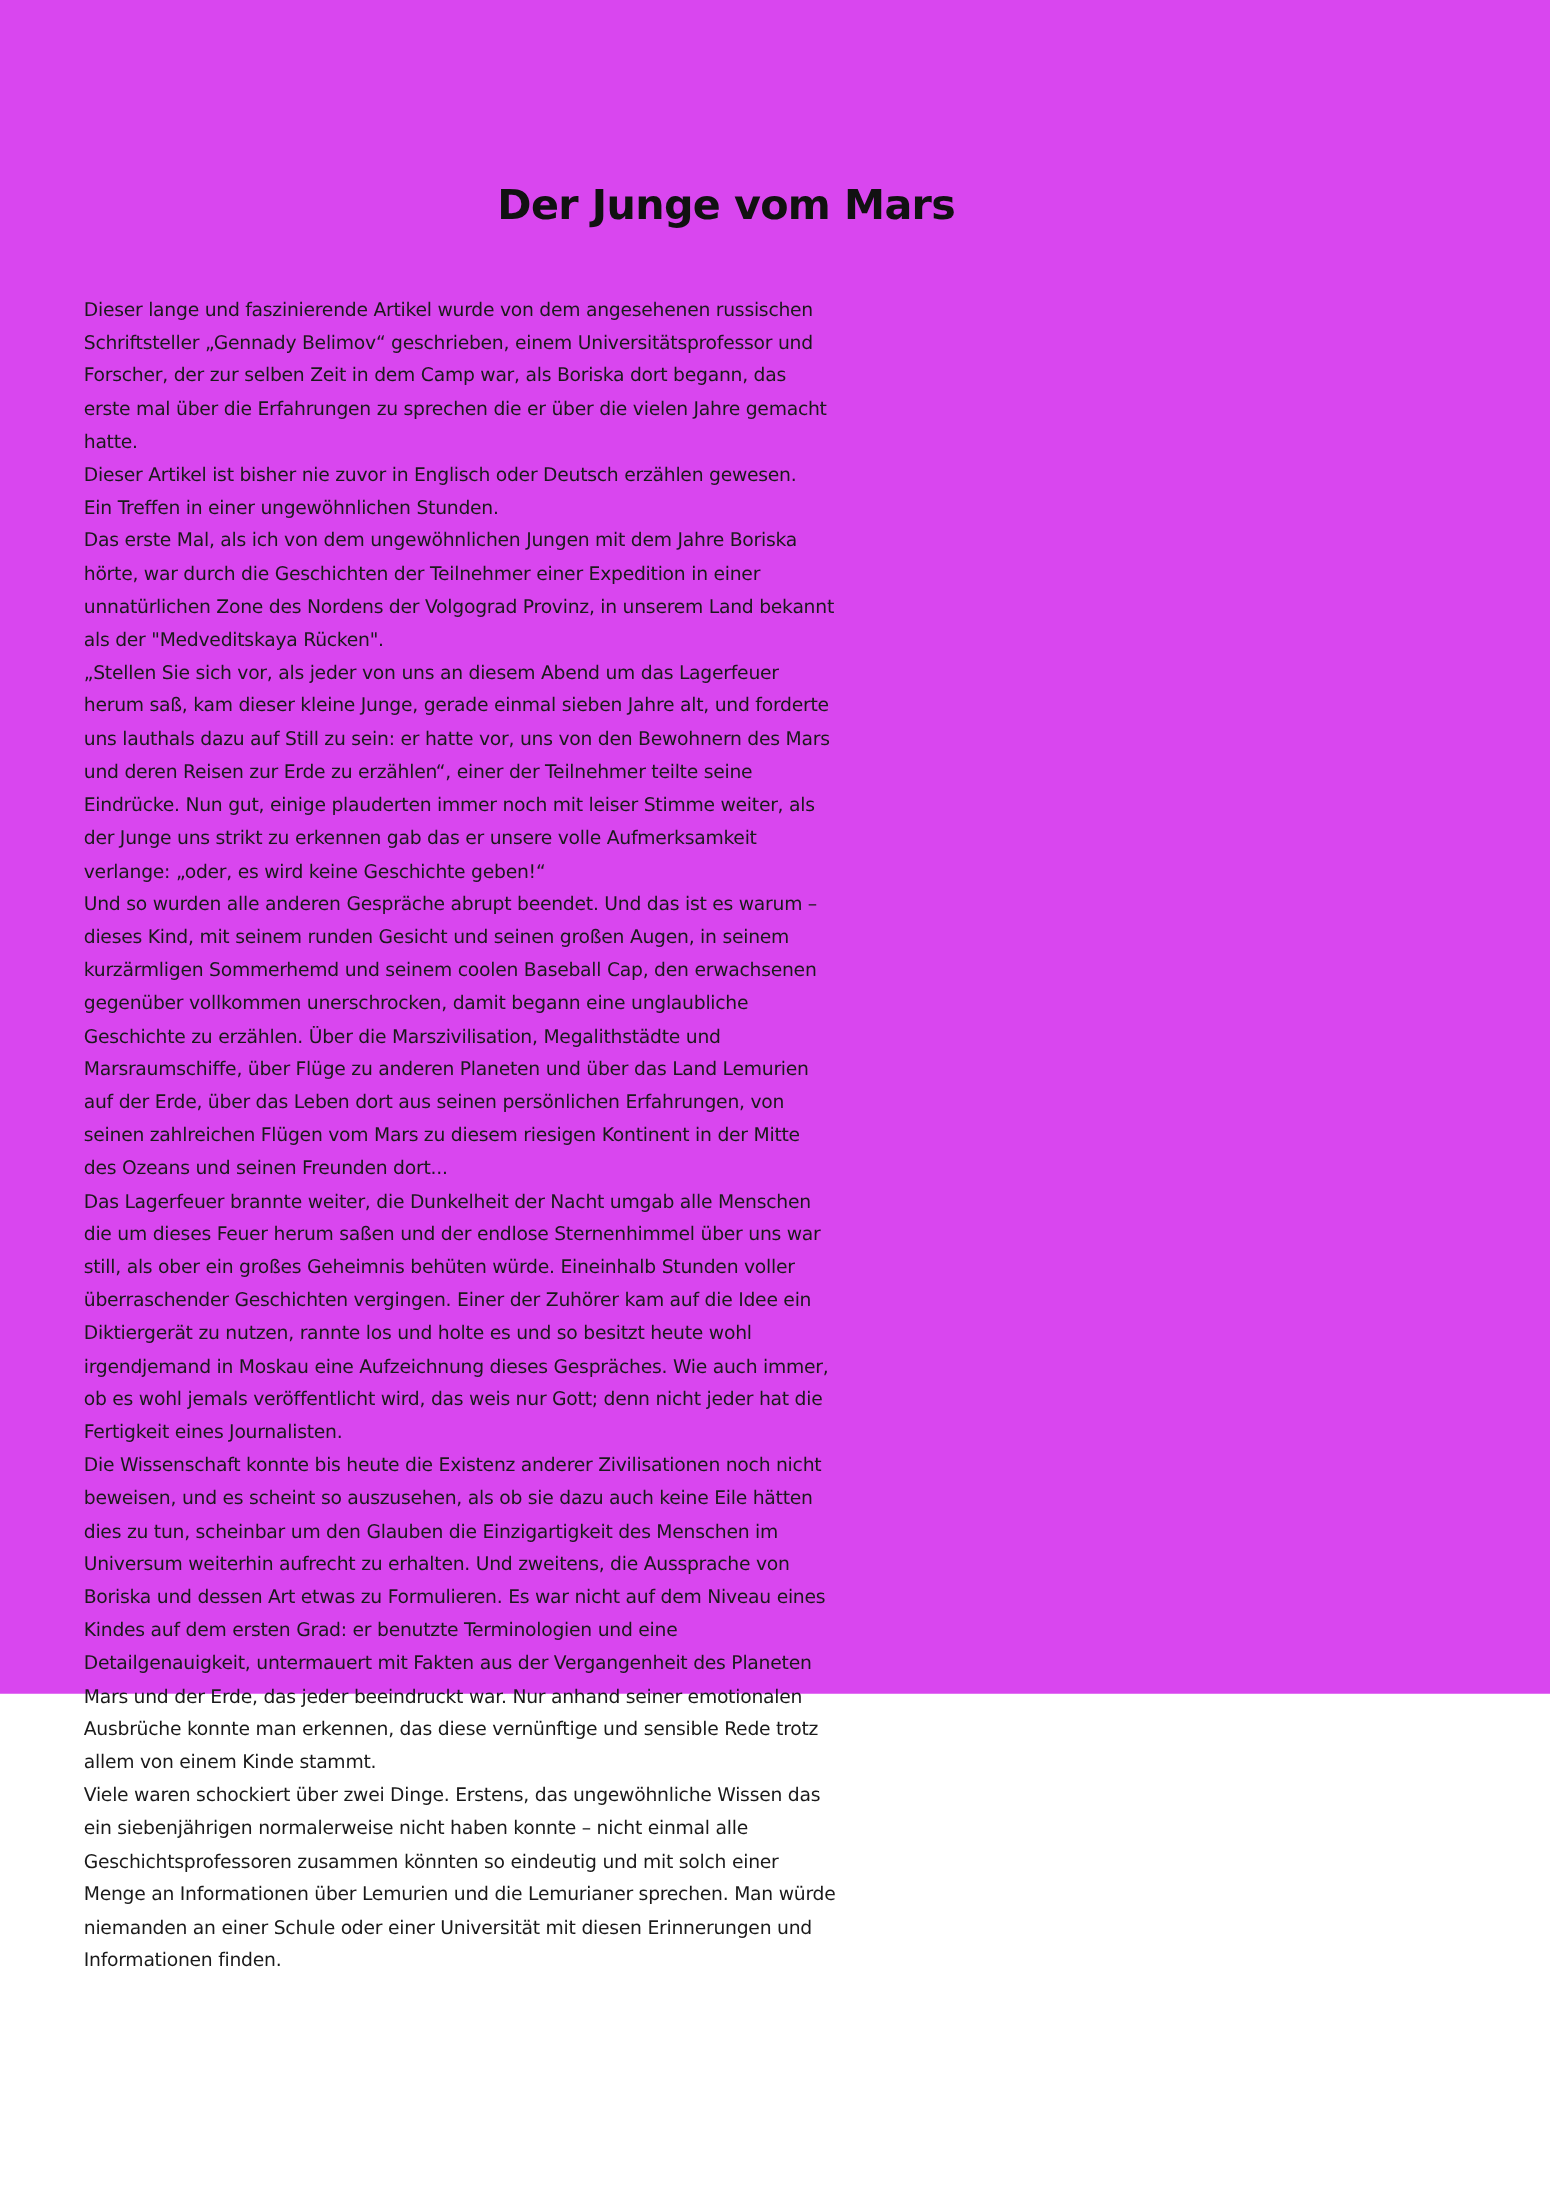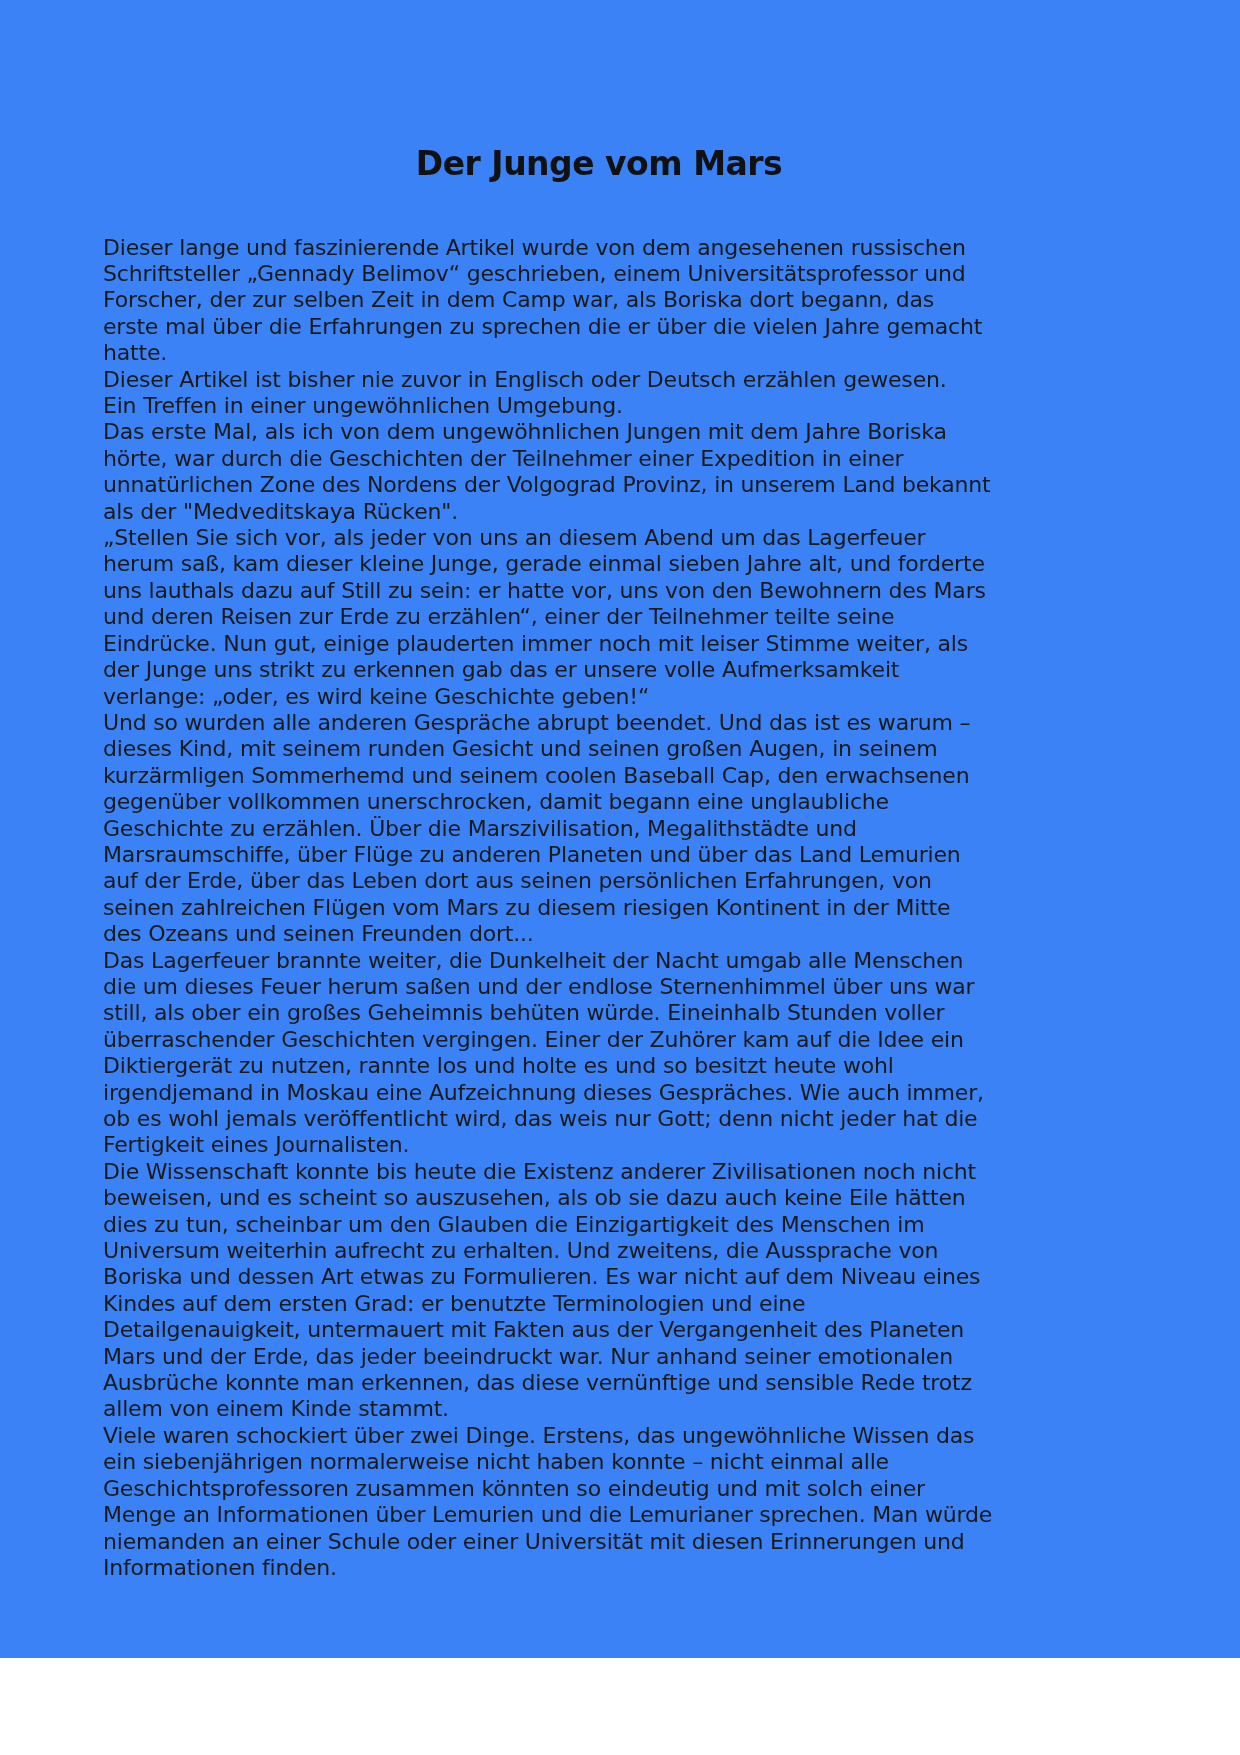--- a/index.html
+++ b/index.html
@@ -10,56 +10,56 @@
   body {
     width: 1240px;
     height: 1755px;
     overflow: hidden;
     font-family: "DejaVu Sans", "Liberation Sans", sans-serif;
     color: #1a1a1a;
   }
   .page {
     box-sizing: border-box;
     width: 1240px;
-    height: 1658px;
-    padding: 144px 130px 0 103px;
-    background: #3b82f6;
+    height: 1355px;
+    padding: 144px 130px 0 67px;
+    background: #d946ef;
   }
   .doc-title {
     margin: 0 15px 51px 0;
     text-align: center;
     font-size: 33px;
     font-weight: bold;
     line-height: 1.2;
     letter-spacing: -0.5px;
     color: #111111;
   }
   .doc-body p {
     margin: 0;
     padding: 0;
-    font-size: 22px;
+    font-size: 15px;
     line-height: 26.4px;
     white-space: pre-line;
     letter-spacing: -0.2px;
   }
 </style>
 </head>
 <body>
 
 <div class="page">
   <h1 class="doc-title">Der Junge vom Mars</h1>
 
   <div class="doc-body">
     <p>Dieser lange und faszinierende Artikel wurde von dem angesehenen russischen
 Schriftsteller „Gennady Belimov“ geschrieben, einem Universitätsprofessor und
 Forscher, der zur selben Zeit in dem Camp war, als Boriska dort begann, das
 erste mal über die Erfahrungen zu sprechen die er über die vielen Jahre gemacht
 hatte.</p>
     <p>Dieser Artikel ist bisher nie zuvor in Englisch oder Deutsch erzählen gewesen.</p>
-    <p>Ein Treffen in einer ungewöhnlichen Umgebung.</p>
+    <p>Ein Treffen in einer ungewöhnlichen Stunden.</p>
     <p>Das erste Mal, als ich von dem ungewöhnlichen Jungen mit dem Jahre Boriska
 hörte, war durch die Geschichten der Teilnehmer einer Expedition in einer
 unnatürlichen Zone des Nordens der Volgograd Provinz, in unserem Land bekannt
 als der "Medveditskaya Rücken".</p>
     <p>„Stellen Sie sich vor, als jeder von uns an diesem Abend um das Lagerfeuer
 herum saß, kam dieser kleine Junge, gerade einmal sieben Jahre alt, und forderte
 uns lauthals dazu auf Still zu sein: er hatte vor, uns von den Bewohnern des Mars
 und deren Reisen zur Erde zu erzählen“, einer der Teilnehmer teilte seine
 Eindrücke. Nun gut, einige plauderten immer noch mit leiser Stimme weiter, als
 der Junge uns strikt zu erkennen gab das er unsere volle Aufmerksamkeit

